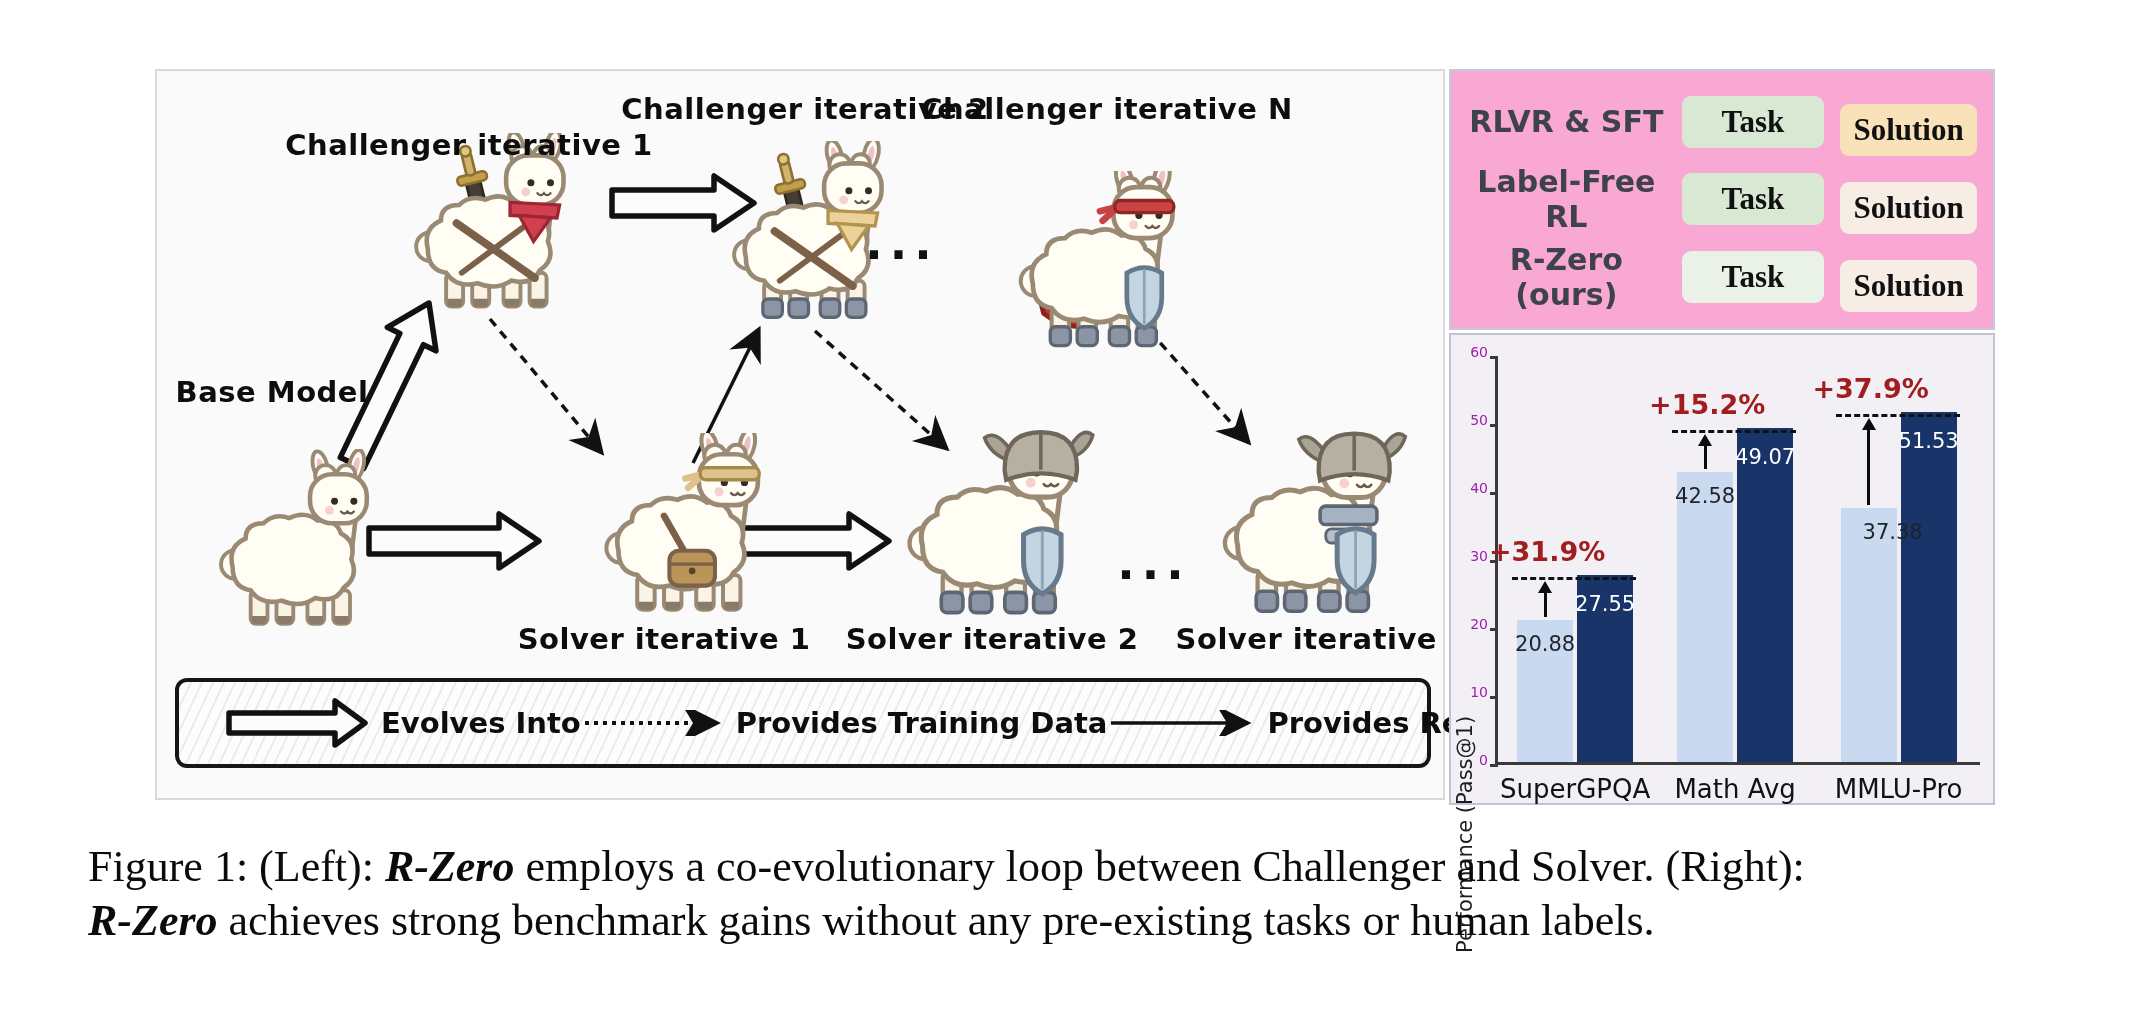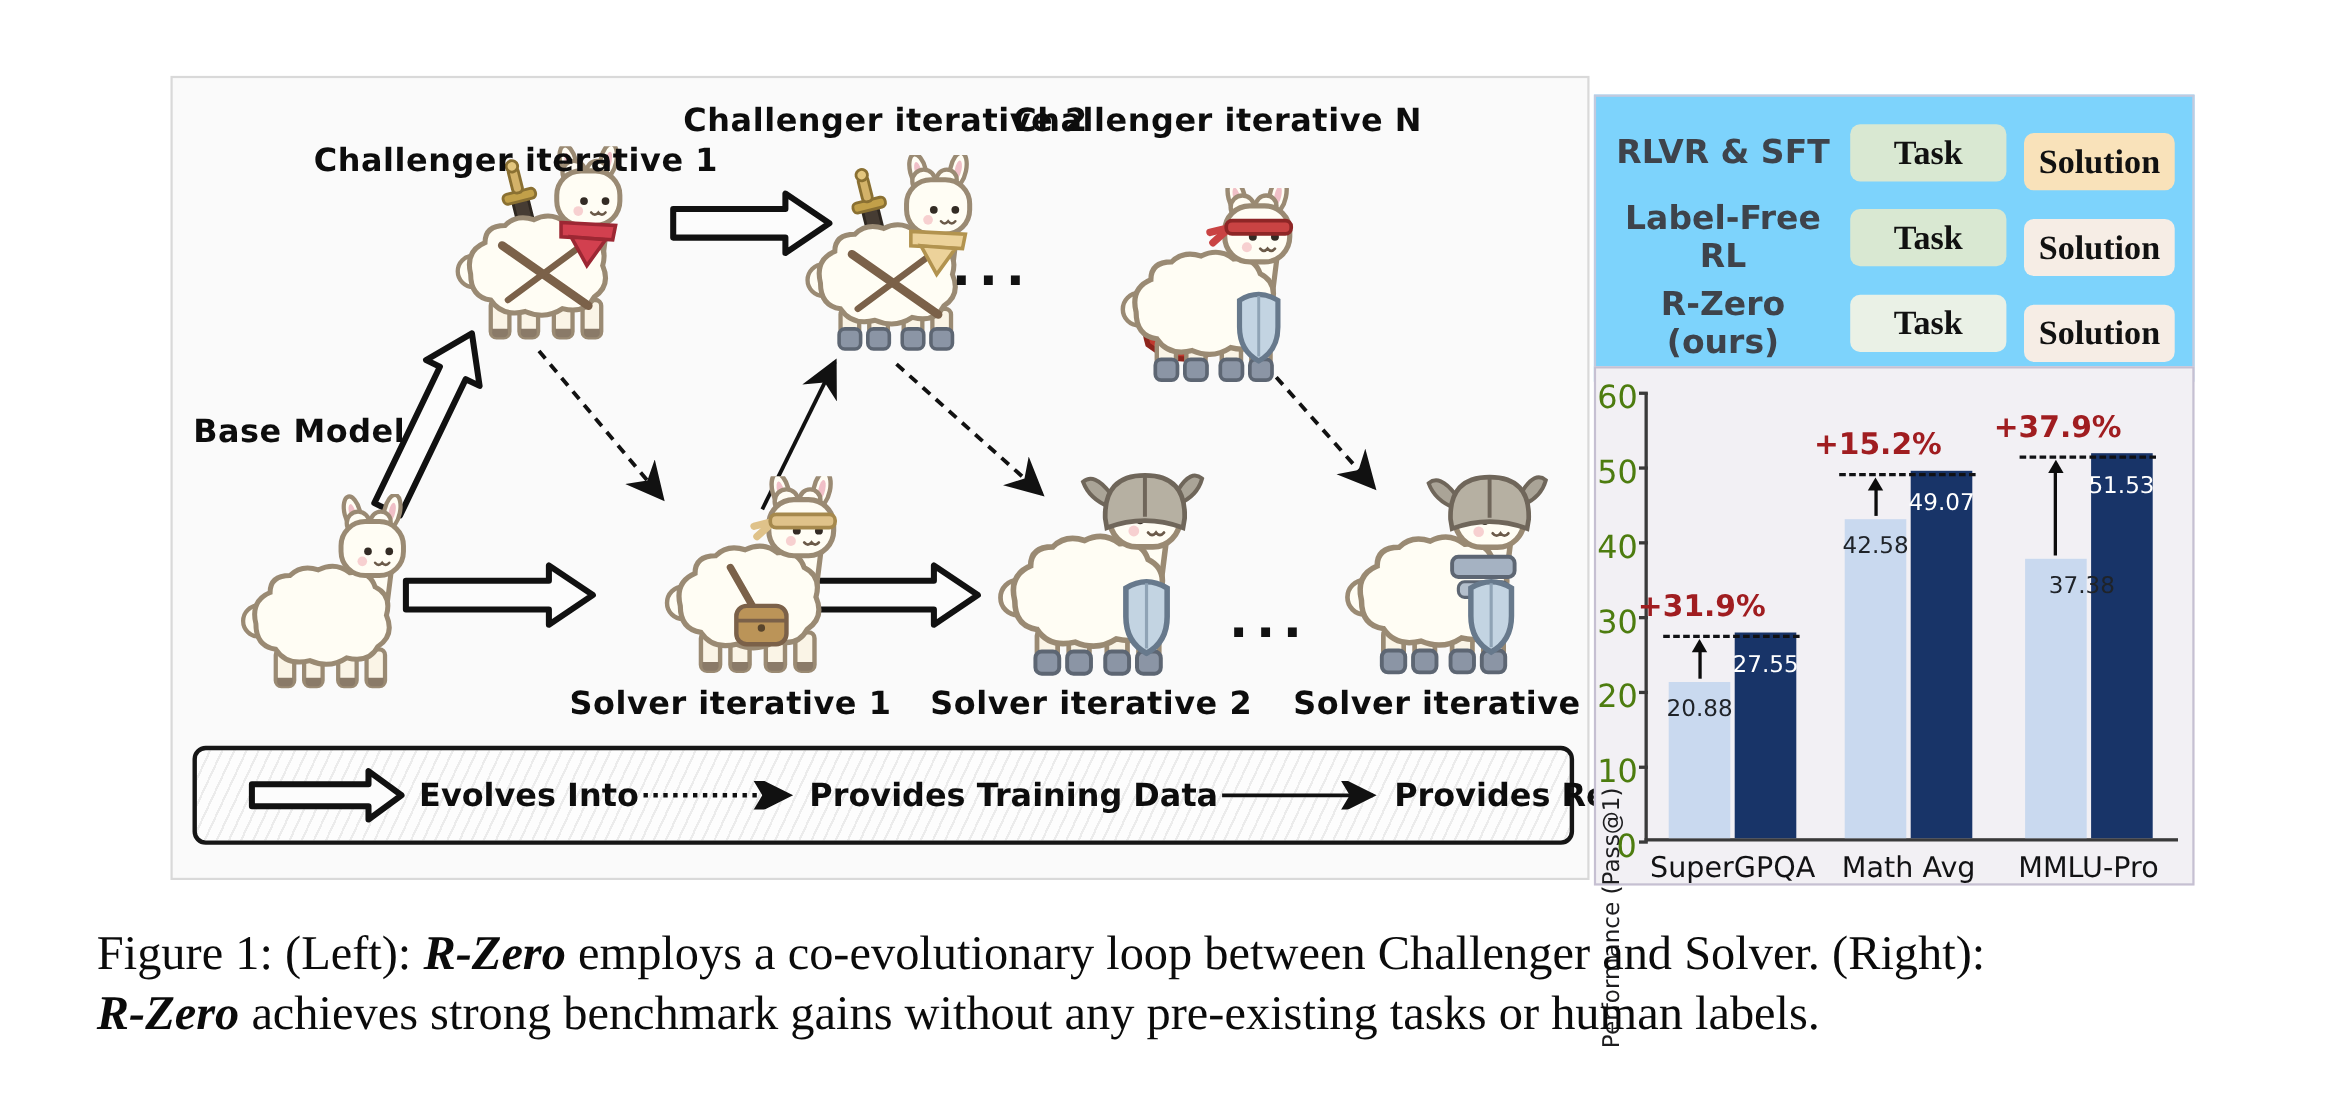--- a/index.html
+++ b/index.html
@@ -3,22 +3,22 @@
 <meta charset="utf-8">
 <style>
   * { margin:0; padding:0; box-sizing:border-box; }
   body { background:#ffffff; font-family:"DejaVu Sans", sans-serif; }
   .page { position:relative; width:2134px; height:1012px; background:#ffffff; overflow:hidden; }
 
   
   .panel { position:absolute; }
   #diagram-panel { left:155px; top:69px; width:1290px; height:731px;
     background:#fafafa; border:2px solid #d9d9d9; }
-  #table-panel { left:1449px; top:86px; width:546px; height:261px;
-    background:#7dd3fc; border:2px solid #c3cade; display:flex; flex-direction:column;
+  #table-panel { left:1449px; top:69px; width:546px; height:261px;
+    background:#f9a8d4; border:2px solid #c3cade; display:flex; flex-direction:column;
     justify-content:space-around; padding:12px 0; }
   #chart-panel { left:1449px; top:333px; width:546px; height:472px;
     background:#f2f0f4; border:2px solid #c6c0d2; }
 
   
   #diagram-arrows { position:absolute; left:0; top:0; width:1290px; height:731px; }
   .node-llama { position:absolute; }
   .node-llama svg { width:100%; height:100%; }
   .node-label { position:absolute; transform:translate(-50%,-50%); white-space:nowrap;
     font-weight:700; font-size:29px; color:#0d0d0d; letter-spacing:0.5px; }
@@ -38,21 +38,21 @@
   .tlabel { width:212px; text-align:center; font-weight:700; font-size:30px; color:#3e434b; }
   .tbox { width:152px; height:52px; margin-left:16px; border-radius:9px;
     display:flex; align-items:center; justify-content:center;
     font-family:"Liberation Serif", serif; font-weight:700; font-size:31px; color:#111; }
   .tbox.sol { width:146px;margin-top:17px; }
 
   
   #chart-plot { position:absolute; left:44px; top:22px; width:485px; height:408px;
     border-left:3px solid #3a3a3a; border-bottom:3px solid #3a3a3a; }
   .bar { position:absolute; bottom:0; }
-  .ytick-label { position:absolute; width:36px; text-align:right; font-size:29px; color:#4d7c0f; }
+  .ytick-label { position:absolute; width:36px; text-align:right; font-size:14px; color:#a21caf; }
   .ytick-mark { position:absolute; width:8px; height:3px; background:#3a3a3a; }
   .xtick-label { position:absolute; width:180px; text-align:center; font-size:26px; color:#121214; }
   .bar-value { position:absolute; transform:translateX(-50%); font-size:21px; white-space:nowrap; }
   .gain-dash { position:absolute; border-top:3px dashed #101114; }
   .gain-shaft { position:absolute; width:3px; background:#0c0c0c; }
   .gain-head { position:absolute; width:0; height:0; border-left:7px solid transparent;
     border-right:7px solid transparent; border-bottom:12px solid #0c0c0c; }
   .gain-label { position:absolute; transform:translateX(-50%); font-weight:700; font-size:27px; white-space:nowrap; }
   #chart-ylabel { position:absolute; left:2px; top:50%; transform:translateY(-62%);
     writing-mode:vertical-rl; text-orientation:mixed; rotate:180deg;

